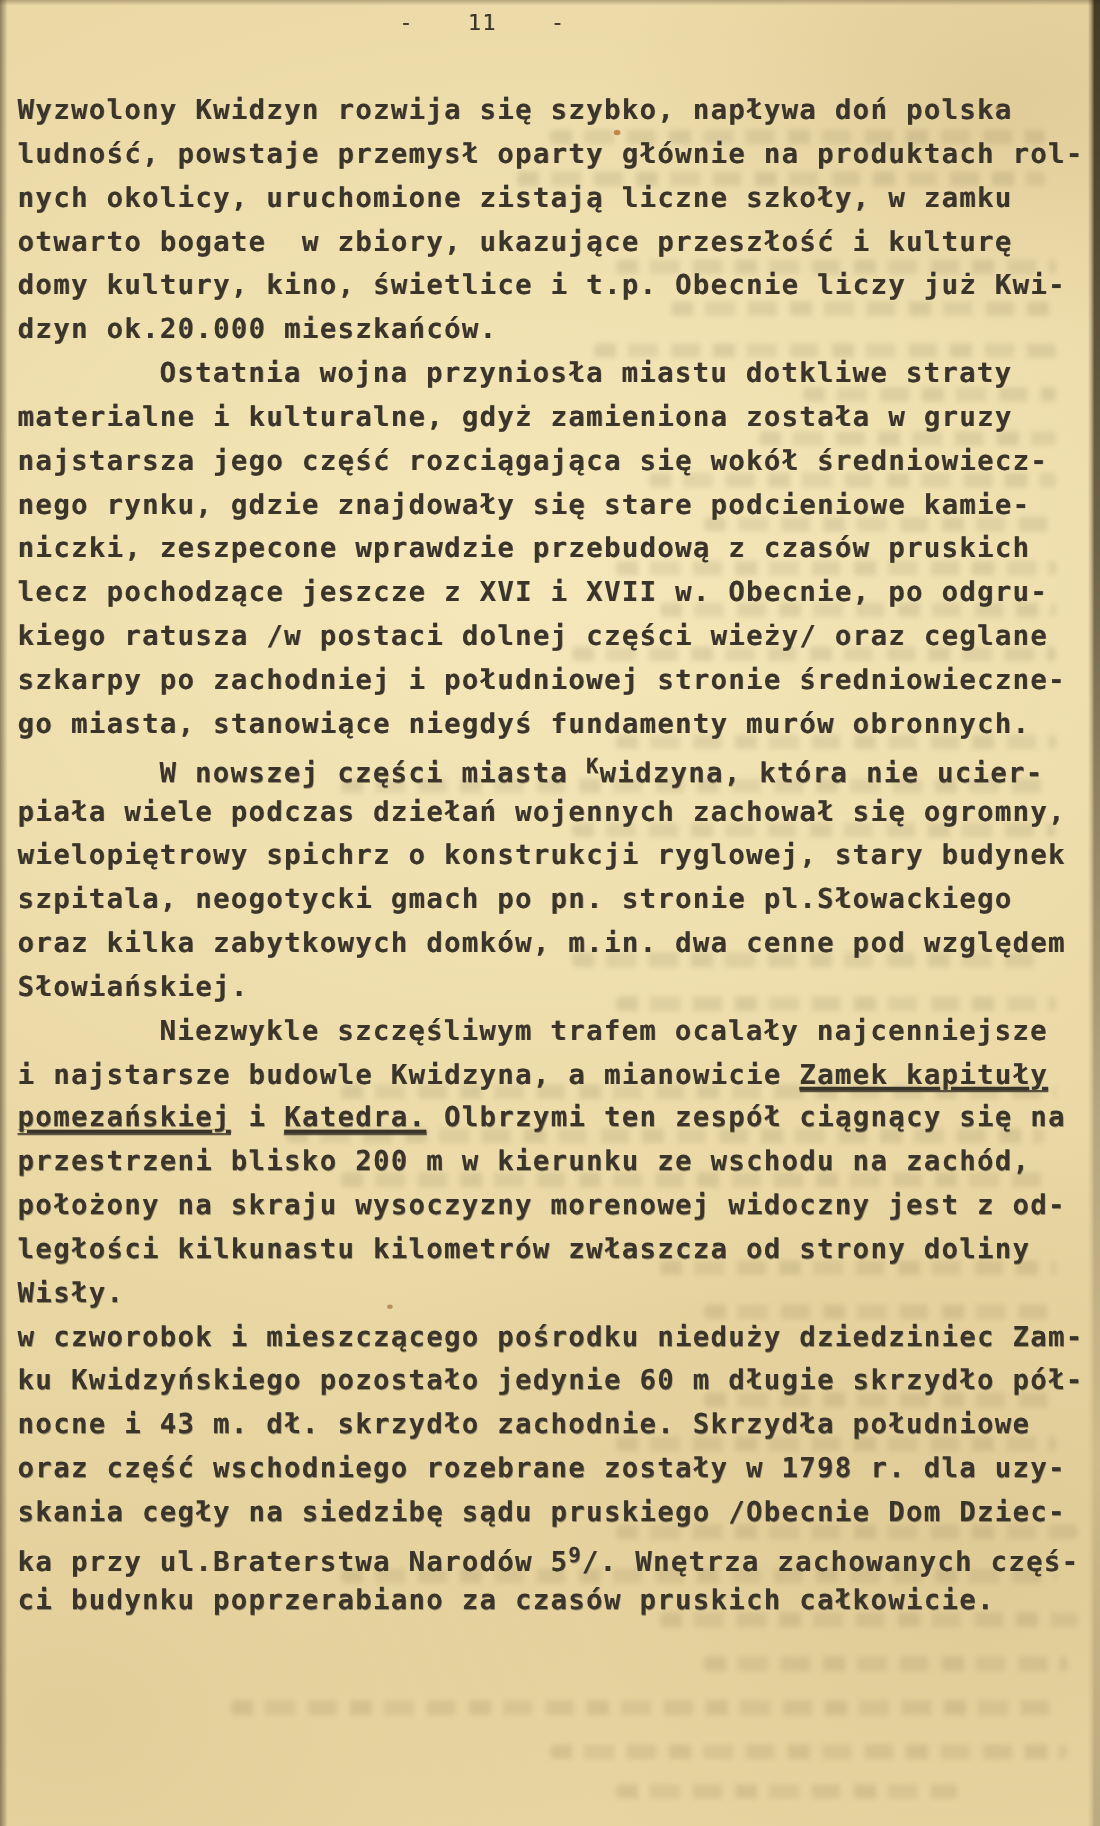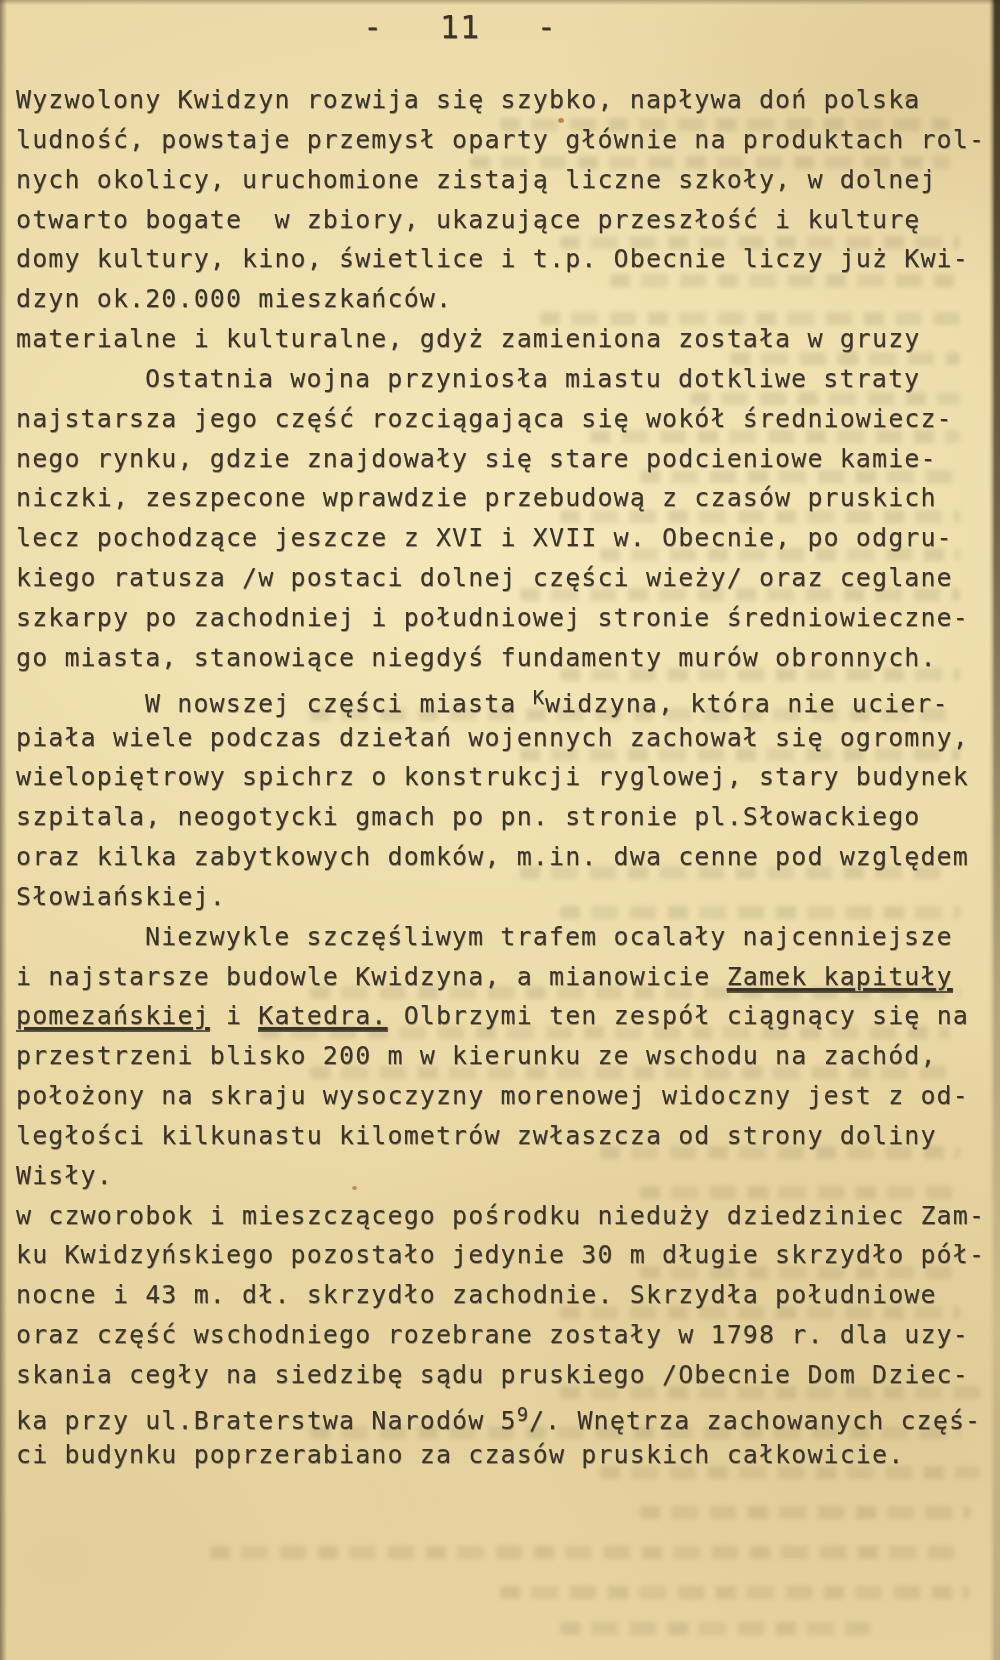--- a/index.html
+++ b/index.html
@@ -11,29 +11,30 @@
     position:absolute;inset:0;
     background:
       radial-gradient(1300px 950px at 48% 32%, rgba(255,245,205,.55), rgba(255,245,205,0) 72%),
       radial-gradient(900px 600px at 88% 85%, rgba(198,172,118,.28), rgba(198,172,118,0) 70%),
       radial-gradient(700px 500px at 6% 94%, rgba(198,172,118,.22), rgba(198,172,118,0) 70%),
       radial-gradient(500px 300px at 90% 6%, rgba(180,150,95,.25), rgba(180,150,95,0) 70%),
       #e9d7a3;
   }
   .page-header{
     position:absolute;left:363px;top:8px;
-    font-size:32px;letter-spacing:1.1px;word-spacing:36px;
+    font-size:20px;letter-spacing:1.1px;word-spacing:36px;
     color:#3a342b;white-space:pre;
     text-shadow:.5px .5px .4px rgba(40,35,25,.45);
   }
   #text-block{position:absolute;left:16px;top:80px;width:976px;}
   .line{
     height:39.85px;line-height:39.85px;font-size:25px;letter-spacing:1.1px;
     color:#3a342b;white-space:pre;
     text-shadow:.5px .5px .4px rgba(40,35,25,.42);
+    font-weight:bold;
   }
   .line.indent{padding-left:129px;}
   .seg-u{
     text-decoration:underline;
     text-decoration-thickness:2.5px;
     text-underline-offset:3px;
     border-bottom:2px solid rgba(56,50,40,.8);
   }
   .seg-sup{font-size:19px;vertical-align:8px;letter-spacing:.8px;}
   .ghost{
@@ -96,26 +97,26 @@
       <div class="ghost" style="top: 1466px; left: 600px; width: 380px;"></div>
       <div class="ghost" style="top: 1506px; left: 640px; width: 330px;"></div>
       <div class="ghost" style="top: 1546px; left: 210px; width: 750px;"></div>
       <div class="ghost" style="top: 1586px; left: 500px; width: 470px;"></div>
       <div class="ghost" style="top: 1622px; left: 560px; width: 310px;"></div>
     </div>
   <div class="page-header">- 11 -</div>
   <div id="text-block">
       <div class="line"><span>Wyzwolony Kwidzyn rozwija się szybko, napływa doń polska</span></div>
       <div class="line"><span>ludność, powstaje przemysł oparty głównie na produktach rol-</span></div>
-      <div class="line"><span>nych okolicy, uruchomione zistają liczne szkoły, w dolnej</span></div>
+      <div class="line"><span>nych okolicy, uruchomione zistają liczne szkoły, w zamku</span></div>
       <div class="line"><span>otwarto bogate  w zbiory, ukazujące przeszłość i kulturę</span></div>
       <div class="line"><span>domy kultury, kino, świetlice i t.p. Obecnie liczy już Kwi-</span></div>
       <div class="line"><span>dzyn ok.20.000 mieszkańców.</span></div>
+      <div class="line indent"><span>Ostatnia wojna przyniosła miastu dotkliwe straty</span></div>
       <div class="line"><span>materialne i kulturalne, gdyż zamieniona została w gruzy</span></div>
-      <div class="line indent"><span>Ostatnia wojna przyniosła miastu dotkliwe straty</span></div>
       <div class="line"><span>najstarsza jego część rozciągająca się wokół średniowiecz-</span></div>
       <div class="line"><span>nego rynku, gdzie znajdowały się stare podcieniowe kamie-</span></div>
       <div class="line"><span>niczki, zeszpecone wprawdzie przebudową z czasów pruskich</span></div>
       <div class="line"><span>lecz pochodzące jeszcze z XVI i XVII w. Obecnie, po odgru-</span></div>
       <div class="line"><span>kiego ratusza /w postaci dolnej części wieży/ oraz ceglane</span></div>
       <div class="line"><span>szkarpy po zachodniej i południowej stronie średniowieczne-</span></div>
       <div class="line"><span>go miasta, stanowiące niegdyś fundamenty murów obronnych.</span></div>
       <div class="line indent"><span>W nowszej części miasta </span><span class="seg-sup">K</span><span>widzyna, która nie ucier-</span></div>
       <div class="line"><span>piała wiele podczas dziełań wojennych zachował się ogromny,</span></div>
       <div class="line"><span>wielopiętrowy spichrz o konstrukcji ryglowej, stary budynek</span></div>
@@ -123,21 +124,21 @@
       <div class="line"><span>oraz kilka zabytkowych domków, m.in. dwa cenne pod względem</span></div>
       <div class="line"><span>Słowiańskiej.</span></div>
       <div class="line indent"><span>Niezwykle szczęśliwym trafem ocalały najcenniejsze</span></div>
       <div class="line"><span>i najstarsze budowle Kwidzyna, a mianowicie </span><span class="seg-u">Zamek kapituły</span></div>
       <div class="line"><span class="seg-u">pomezańskiej</span><span> i </span><span class="seg-u">Katedra.</span><span> Olbrzymi ten zespół ciągnący się na</span></div>
       <div class="line"><span>przestrzeni blisko 200 m w kierunku ze wschodu na zachód,</span></div>
       <div class="line"><span>położony na skraju wysoczyzny morenowej widoczny jest z od-</span></div>
       <div class="line"><span>ległości kilkunastu kilometrów zwłaszcza od strony doliny</span></div>
       <div class="line"><span>Wisły.</span></div>
       <div class="line"><span>w czworobok i mieszczącego pośrodku nieduży dziedziniec Zam-</span></div>
-      <div class="line"><span>ku Kwidzyńskiego pozostało jedynie 30 m długie skrzydło pół-</span></div>
+      <div class="line"><span>ku Kwidzyńskiego pozostało jedynie 60 m długie skrzydło pół-</span></div>
       <div class="line"><span>nocne i 43 m. dł. skrzydło zachodnie. Skrzydła południowe</span></div>
       <div class="line"><span>oraz część wschodniego rozebrane zostały w 1798 r. dla uzy-</span></div>
       <div class="line"><span>skania cegły na siedzibę sądu pruskiego /Obecnie Dom Dziec-</span></div>
       <div class="line"><span>ka przy ul.Braterstwa Narodów 5</span><span class="seg-sup">9</span><span>/. Wnętrza zachowanych częś-</span></div>
       <div class="line"><span>ci budynku poprzerabiano za czasów pruskich całkowicie.</span></div>
     </div>
   <div class="speck" style="left:558px;top:118px;width:6px;height:5px;background:rgba(176,108,42,.75);"></div>
   <div class="speck" style="left:352px;top:1186px;width:5px;height:4px;background:rgba(150,96,40,.6);"></div>
   <div class="speck" style="left:905px;top:96px;width:4px;height:4px;background:rgba(120,90,50,.55);"></div>
   <div class="edge-left"></div>

